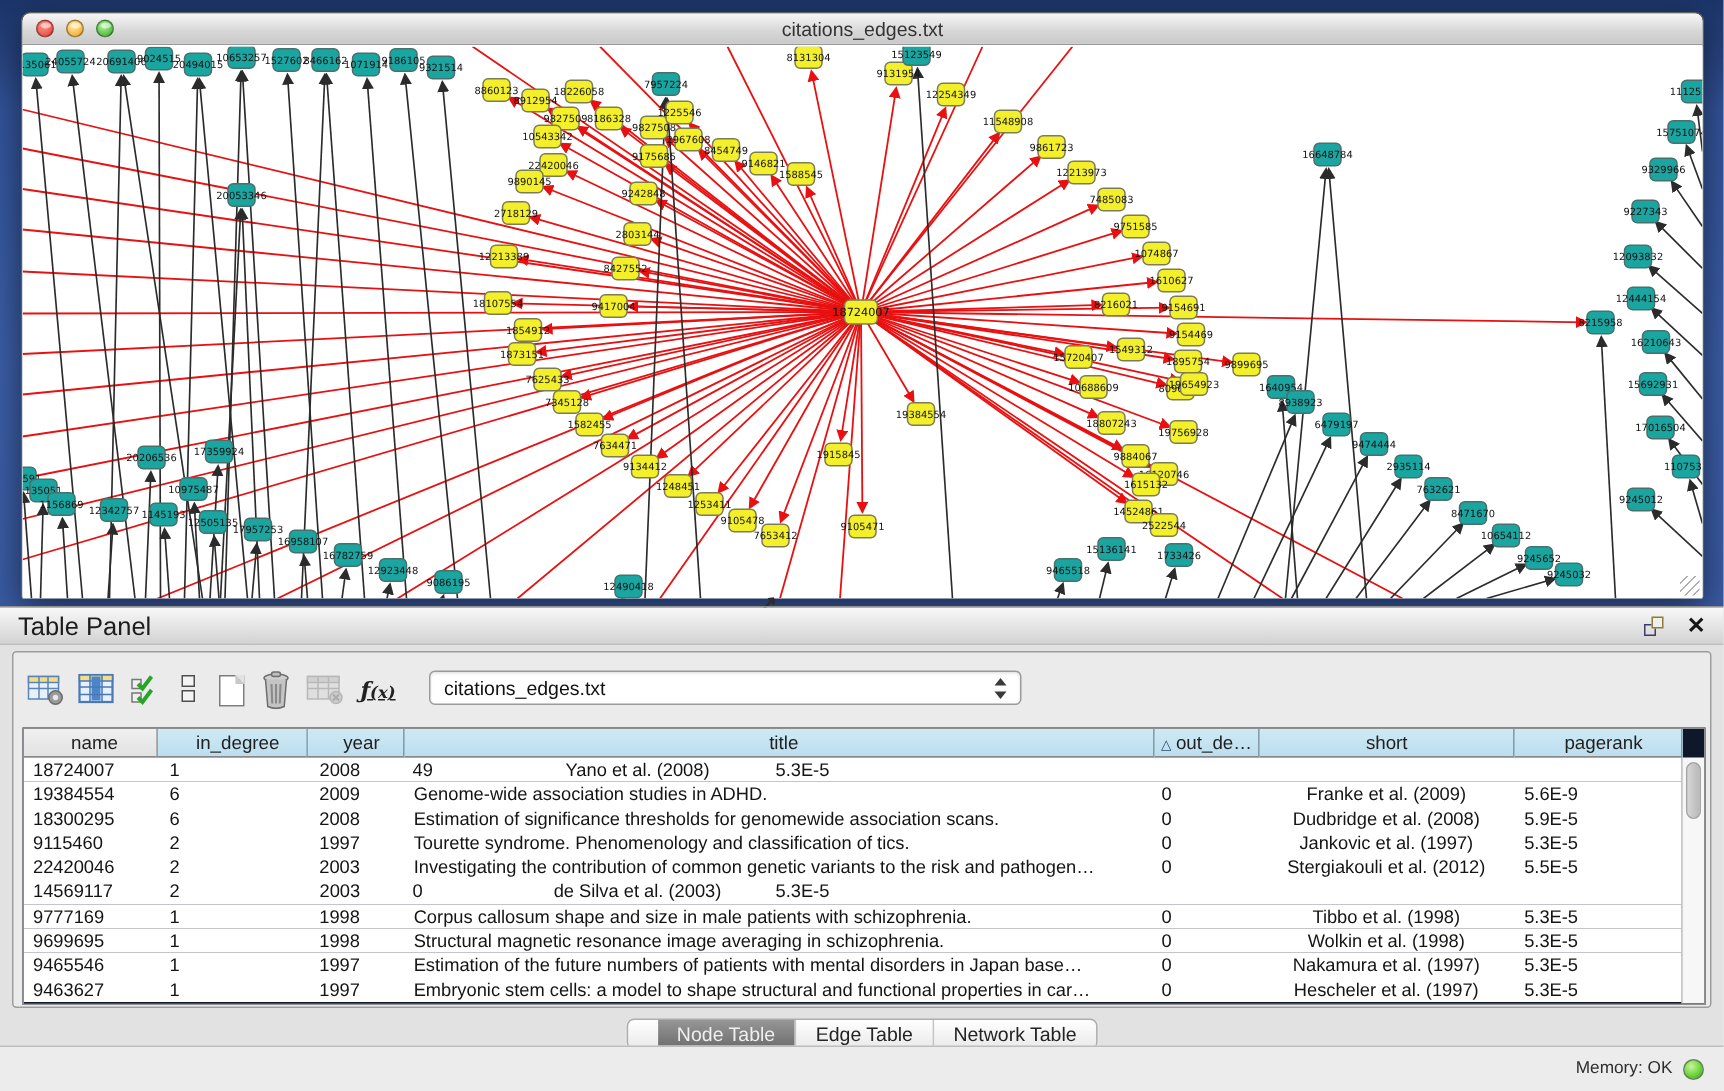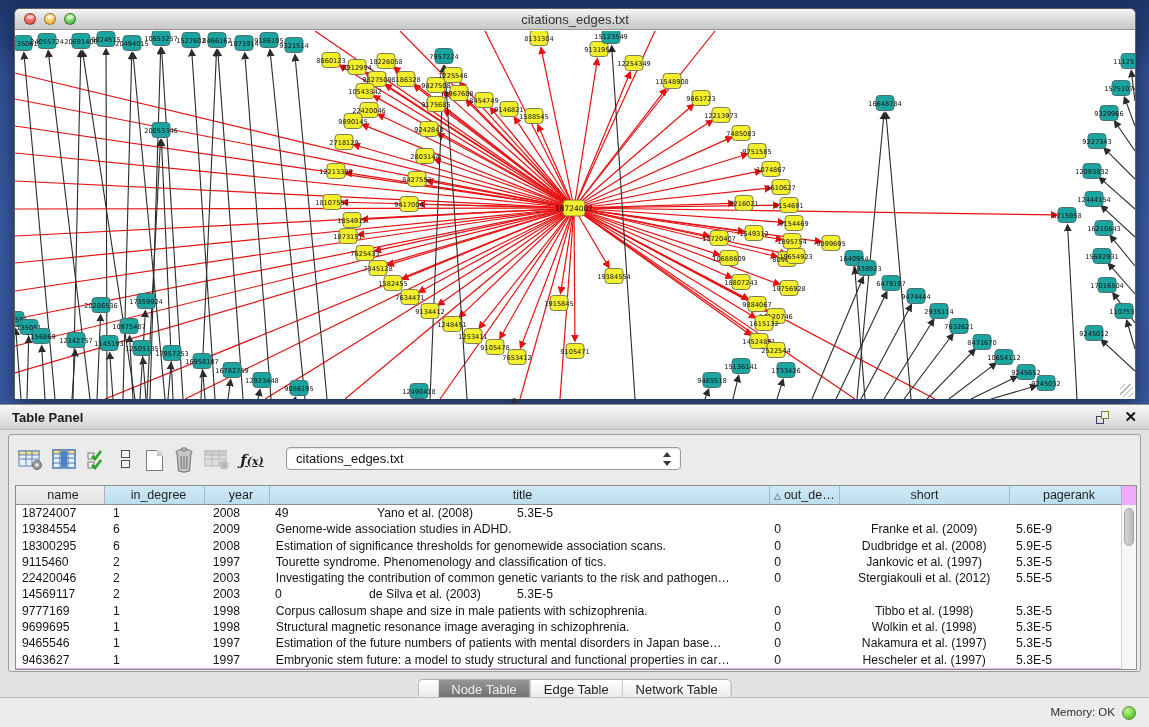--- a/index.html
+++ b/index.html
@@ -24,21 +24,21 @@
   .l-yel { background:radial-gradient(circle at 40% 35%,#ffe9a8,#f6bd4c 60%,#d49a2e); }
   .l-grn { background:radial-gradient(circle at 40% 35%,#b5f19a,#62c553 60%,#3d9b33); }
   .gcanvas { position:absolute; left:0; top:22px; width:1120px; height:368px; background:#fff; overflow:hidden; }
   .grip { position:absolute; right:2px; bottom:2px; width:13px; height:13px;
     background:repeating-linear-gradient(135deg,transparent 0 3px,#9a9a9a 3px 4px); opacity:.8; }
 
   
   .panel-titlebar { position:absolute; left:0; top:404px; width:1149px; height:26px;
     background:linear-gradient(180deg,#f8f8f8,#dedede 70%,#d2d2d2);
     border-top:1px solid #8f8f8f; border-bottom:1px solid #bdbdbd; }
-  .panel-title { position:absolute; left:12px; top:0; line-height:25px; font-size:13px; color:#1c1c1c;font-weight:bold; }
+  .panel-title { position:absolute; left:12px; top:0; line-height:25px; font-size:17px; color:#1c1c1c; }
   .float-btn { position:absolute; right:38px; top:5px; width:16px; height:16px; cursor:default; }
   .float-btn .sq1 { position:absolute; left:1px; top:6px; width:8px; height:8px; border:1.5px solid #3c3c6e; }
   .float-btn .sq2 { position:absolute; left:6px; top:1px; width:8px; height:8px; border:1.5px solid #8a7b35; background:#efefef; }
   .close-btn { position:absolute; right:12px; top:3px; font-size:15px; font-weight:bold; color:#161616; }
   .cursor-glyph { position:absolute; left:506px; top:395px; width:14px; height:14px; }
 
   .panel-body { position:absolute; left:0; top:430px; width:1149px; height:267px; background:#e2e2e2; }
   .panel-box { position:absolute; left:8px; top:4px; width:1133px; height:238px;
     background:#ebebeb; border:1px solid #9d9d9d; border-radius:3px; }
 
@@ -54,21 +54,21 @@
   .dropdown { position:absolute; left:277px; top:12px; width:395px; height:23px; background:#fff;
     border:1px solid #9b9b9b; border-radius:4px; font-size:13px; color:#111;
     line-height:21px; padding-left:9px; box-shadow:inset 0 1px 2px rgba(0,0,0,.12); }
   .dd-arrows { position:absolute; right:8px; top:4px; width:9px; height:14px; }
   .dd-arrows i { position:absolute; left:0; width:0; height:0; border-left:4.5px solid transparent; border-right:4.5px solid transparent; }
   .dd-arrows .up { top:0; border-bottom:5px solid #3a3a3a; }
   .dd-arrows .dn { bottom:0; border-top:5px solid #3a3a3a; }
 
   
   .tablewrap { position:absolute; left:6px; top:50px; width:1122px; height:185px;
-    background:#f0abfc; border:1px solid #8e8e8e; overflow:hidden; }
+    background:#0f172a; border:1px solid #8e8e8e; overflow:hidden; }
   .thead { position:absolute; left:0; top:0; height:19px; display:flex; }
   .hcell { height:19px; line-height:18px; font-size:12.5px; color:#1f1f1f; text-align:center;
     background:linear-gradient(180deg,#cfe9f5,#bcdeee); border-right:1px solid #9dbccb;
     border-bottom:1px solid #8a8a8a; overflow:hidden; white-space:nowrap; }
   .hcell.gray { background:linear-gradient(180deg,#f0f0f0,#e2e2e2); border-right:1px solid #b2b2b2; }
   .hcell.sorted { text-align:left; padding-left:4px; }
   .sort-tri { font-size:9px; color:#2c4a66; margin-right:3px; }
   .tbody { position:absolute; left:0; top:19px; right:15px; bottom:0; }
   .trow { display:flex; height:16.3px; background:#fff; }
   .tcell { font-size:12.2px; line-height:16.3px; color:#141414; white-space:nowrap; overflow:hidden; }
@@ -917,21 +917,21 @@
             <div class="tcell c2">1997</div>
             <div class="tcell c3">Estimation of the future numbers of patients with mental disorders in Japan base…</div>
             <div class="tcell c4">0</div>
             <div class="tcell c5">Nakamura et al. (1997)</div>
             <div class="tcell c6">5.3E-5</div>
           </div>
           <div class="trow">
             <div class="tcell c0">9463627</div>
             <div class="tcell c1">1</div>
             <div class="tcell c2">1997</div>
-            <div class="tcell c3">Embryonic stem future: a model to study structural and functional properties in car…</div>
+            <div class="tcell c3">Embryonic stem cells: a model to shape structural and functional properties in car…</div>
             <div class="tcell c4">0</div>
             <div class="tcell c5">Hescheler et al. (1997)</div>
             <div class="tcell c6">5.3E-5</div>
           </div>
         </div>
       <div class="vscroll">
         <div class="vthumb"></div>
       </div>
     </div>
 

